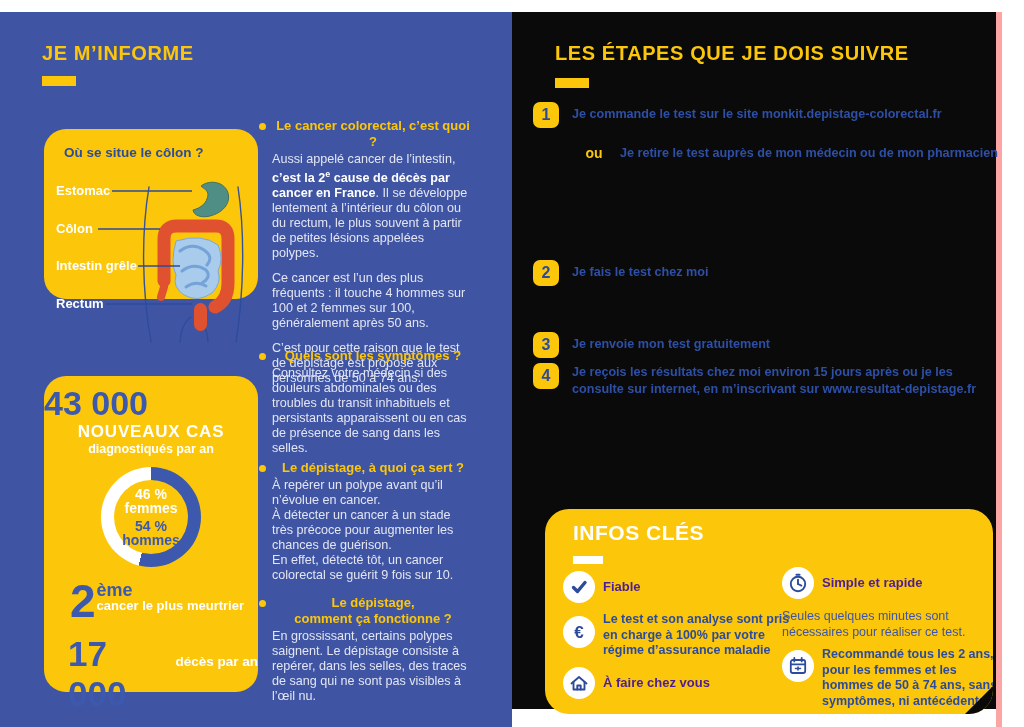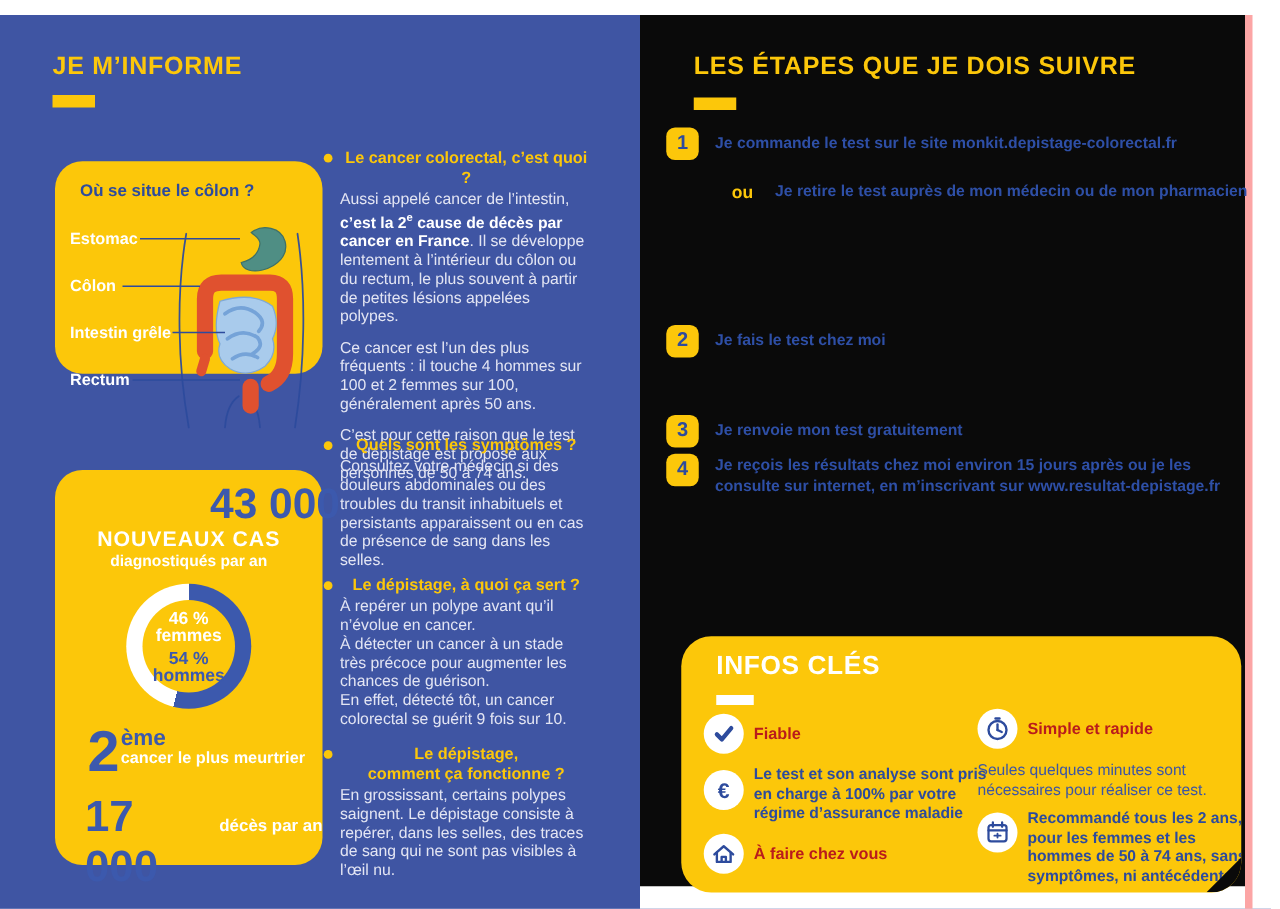--- a/index.html
+++ b/index.html
@@ -52,21 +52,21 @@
   
   .infos-box{position:absolute;left:545px;top:497px;width:448px;height:205px;
     background:#FCC70A;border-radius:24px;overflow:hidden;}
   .infos-fold{position:absolute;right:0;bottom:0;width:28px;height:28px;background:#0A0A0A;
     clip-path:polygon(100% 0,100% 100%,0 100%);}
   .infos-title{font-size:21px;font-weight:800;letter-spacing:.5px;color:#ffffff;}
   .infos-bar{width:30px;height:8px;background:#ffffff;}
   .ic-circle{width:32px;height:32px;border-radius:50%;background:#ffffff;
     display:flex;align-items:center;justify-content:center;}
   .ic-circle svg{display:block;}
-  .infos-label{color:#b91c1c;font-weight:800;font-size:13px;}
+  .infos-label{color:#4c1d95;font-weight:800;font-size:13px;}
   .infos-text{color:#2D4B9D;font-weight:800;font-size:12.5px;line-height:15.5px;}
   .infos-sub{color:#3D55A4;font-size:12.5px;line-height:16px;}
   .euro-glyph{color:#2D4B9D;font-weight:800;font-size:17px;line-height:1;}
 </style>
 </head>
 <body>
 
 <div class="doc">
 
   <div class="panel-left">
@@ -108,21 +108,21 @@
         </g>
       </svg>
 
       <div class="abs anat-label" style="left:12px;top:54px;">Estomac</div>
       <div class="abs anat-label" style="left:12px;top:92px;">Côlon</div>
       <div class="abs anat-label" style="left:12px;top:129px;">Intestin grêle</div>
       <div class="abs anat-label" style="left:12px;top:167px;">Rectum</div>
     </div>
 
     <div class="card" style="left:44px;top:364px;width:214px;height:316px;">
-      <div class="abs stat-num" style="left:0;top:8px;width:228px;text-align:right;font-size:34px;">43 000</div>
+      <div class="abs stat-num" style="left:0;top:8px;width:228px;text-align:left;font-size:34px;">43 000</div>
       <div class="abs stat-white" style="left:0;top:46px;width:214px;text-align:center;font-size:17px;letter-spacing:.8px;">NOUVEAUX CAS</div>
       <div class="abs stat-white" style="left:0;top:66px;width:214px;text-align:center;font-size:12.5px;">diagnostiqués par an</div>
 
       <div class="abs donut" style="left:57px;top:91px;">
         <div class="donut-hole">
           <span class="w">46 %</span>
           <span class="w">femmes</span>
           <span class="b" style="margin-top:4px;">54 %</span>
           <span class="b">hommes</span>
         </div>

